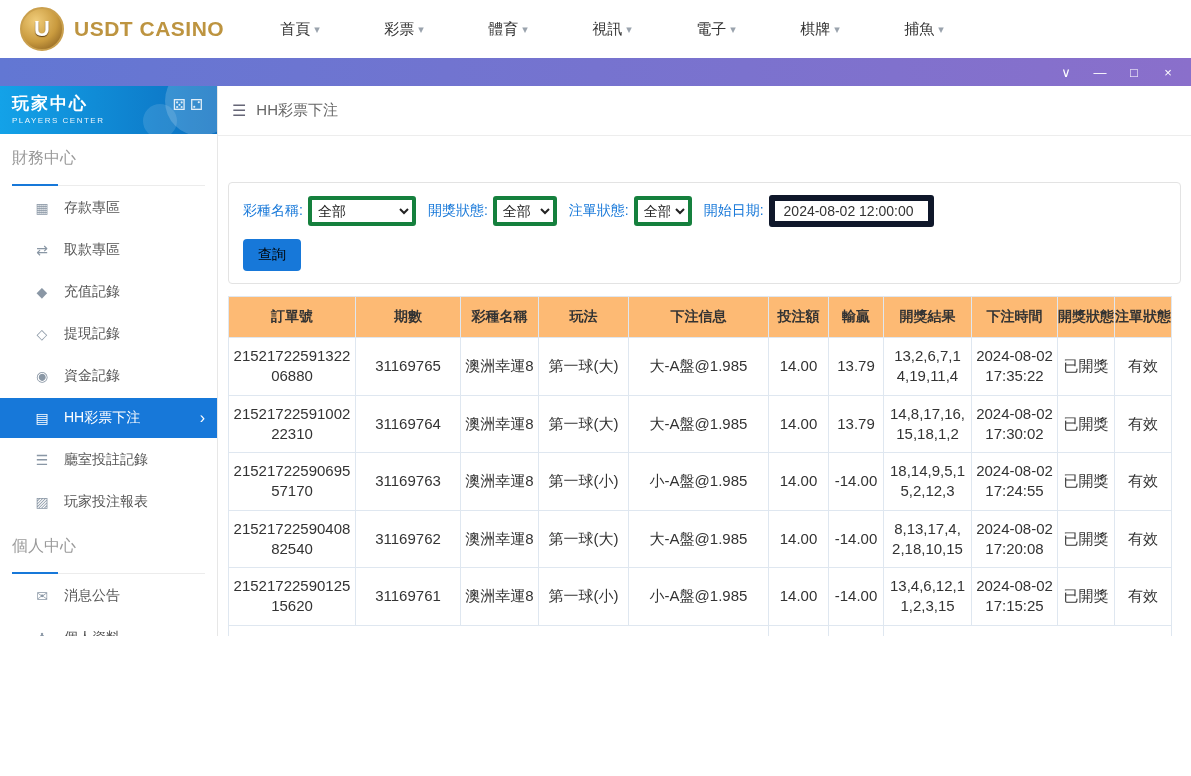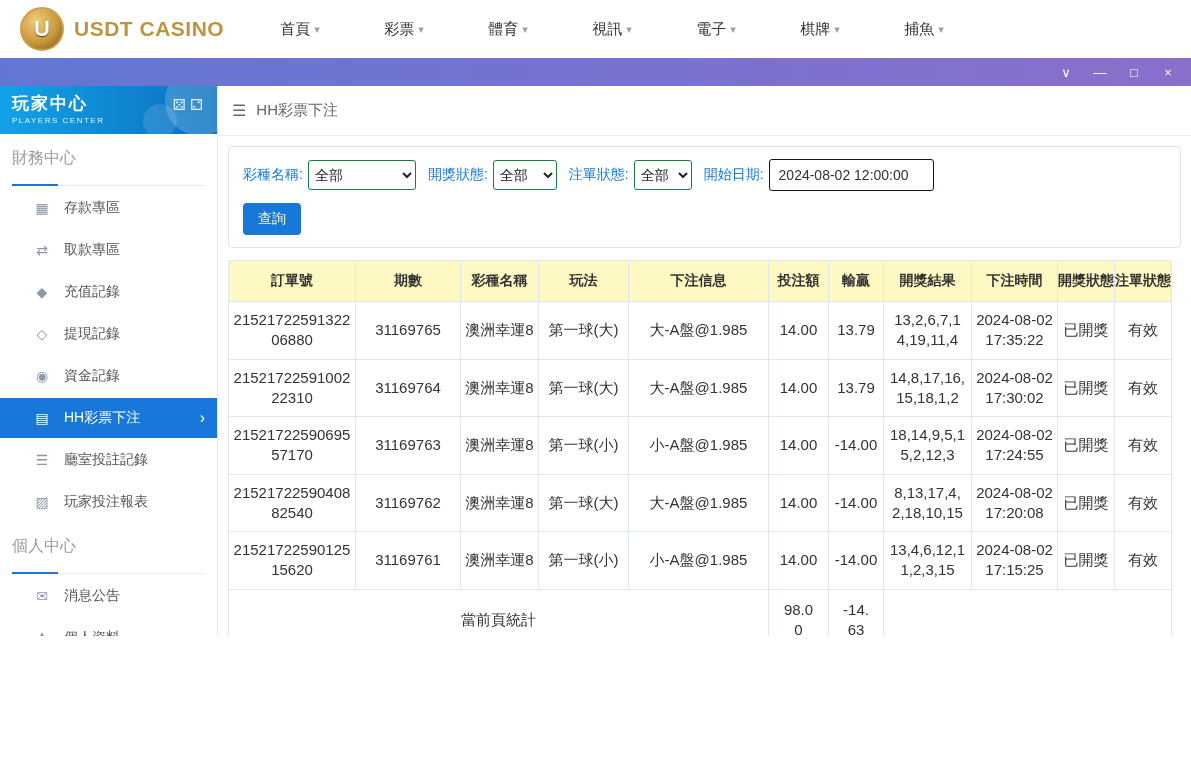--- a/index.html
+++ b/index.html
@@ -49,36 +49,36 @@
   .side-item .arrow { position:absolute; right:12px; color:#fff; font-size:16px; }
 
   
   .content { flex:1; background:#eef0f3; display:flex; flex-direction:column; overflow:hidden; }
   .content-topbar { height:50px; background:#fff; border-bottom:1px solid #ededed;
     display:flex; align-items:center; gap:10px; padding:0 14px; flex:none; }
   .hamburger { color:#667; font-size:16px; cursor:pointer; }
   .page-title { color:#666; font-size:15px; }
   .main-panel { flex:1; background:#fff; padding:10px; overflow:hidden; display:flex; flex-direction:column; }
 
-  .filter-box { border:1px solid #e3e3e3; border-radius:4px; padding:12px 14px; flex:none; }
+  .filter-box { border:1px solid #e3e3e3; border-radius:4px; padding:12px 14px; flex:none;margin-top:36px; }
   .filter-row { display:flex; align-items:center; flex-wrap:wrap; }
   .f-group { display:flex; align-items:center; margin-right:12px; }
   .f-label { color:#1778d9; font-size:14px; margin-right:5px; white-space:nowrap; }
-  select { height:30px; border:1px solid #15803d; border-radius:3px; font-size:14px; color:#222;
+  select { height:30px; border:4px solid #15803d; border-radius:3px; font-size:14px; color:#222;
     background:#fff; padding:0 2px; }
   .sel-lottery { width:108px; } .sel-draw { width:64px; } .sel-bet { width:58px; }
-  .date-input { height:32px; width:165px; border:1px solid #0f172a; border-radius:3px; font-size:14px;
+  .date-input { height:32px; width:165px; border:6px solid #0f172a; border-radius:3px; font-size:14px;
     color:#333; padding:0 9px; }
-  .search-btn { margin-top:12px; background:#1778d9; color:#fef9c3; border:none; border-radius:4px;
+  .search-btn { margin-top:12px; background:#1778d9; color:#000000; border:none; border-radius:4px;
     height:32px; padding:0 15px; font-size:14px; cursor:pointer; }
 
   table.bet-table { width:943px; table-layout:fixed; border-collapse:collapse; margin-top:12px; flex:none; }
   .bet-table th, .bet-table td { border:1px solid #dfe7f0; text-align:center; vertical-align:middle;
     word-break:break-all; }
-  .bet-table th { background:#fef9c3; color:#333; font-weight:bold; font-size:14px;
+  .bet-table th { background:#fdba74; color:#333; font-weight:bold; font-size:14px;
     padding:11px 0; white-space:nowrap; }
   .bet-table td { color:#333; font-size:15px; padding:8px 4px; line-height:1.35; }
   .bet-table tr.summary td { padding:10px 12px; font-size:15px; }
 </style>
 </head>
 <body>
 
 <header class="topbar">
   <div class="brand">
     <div class="logo-coin">

